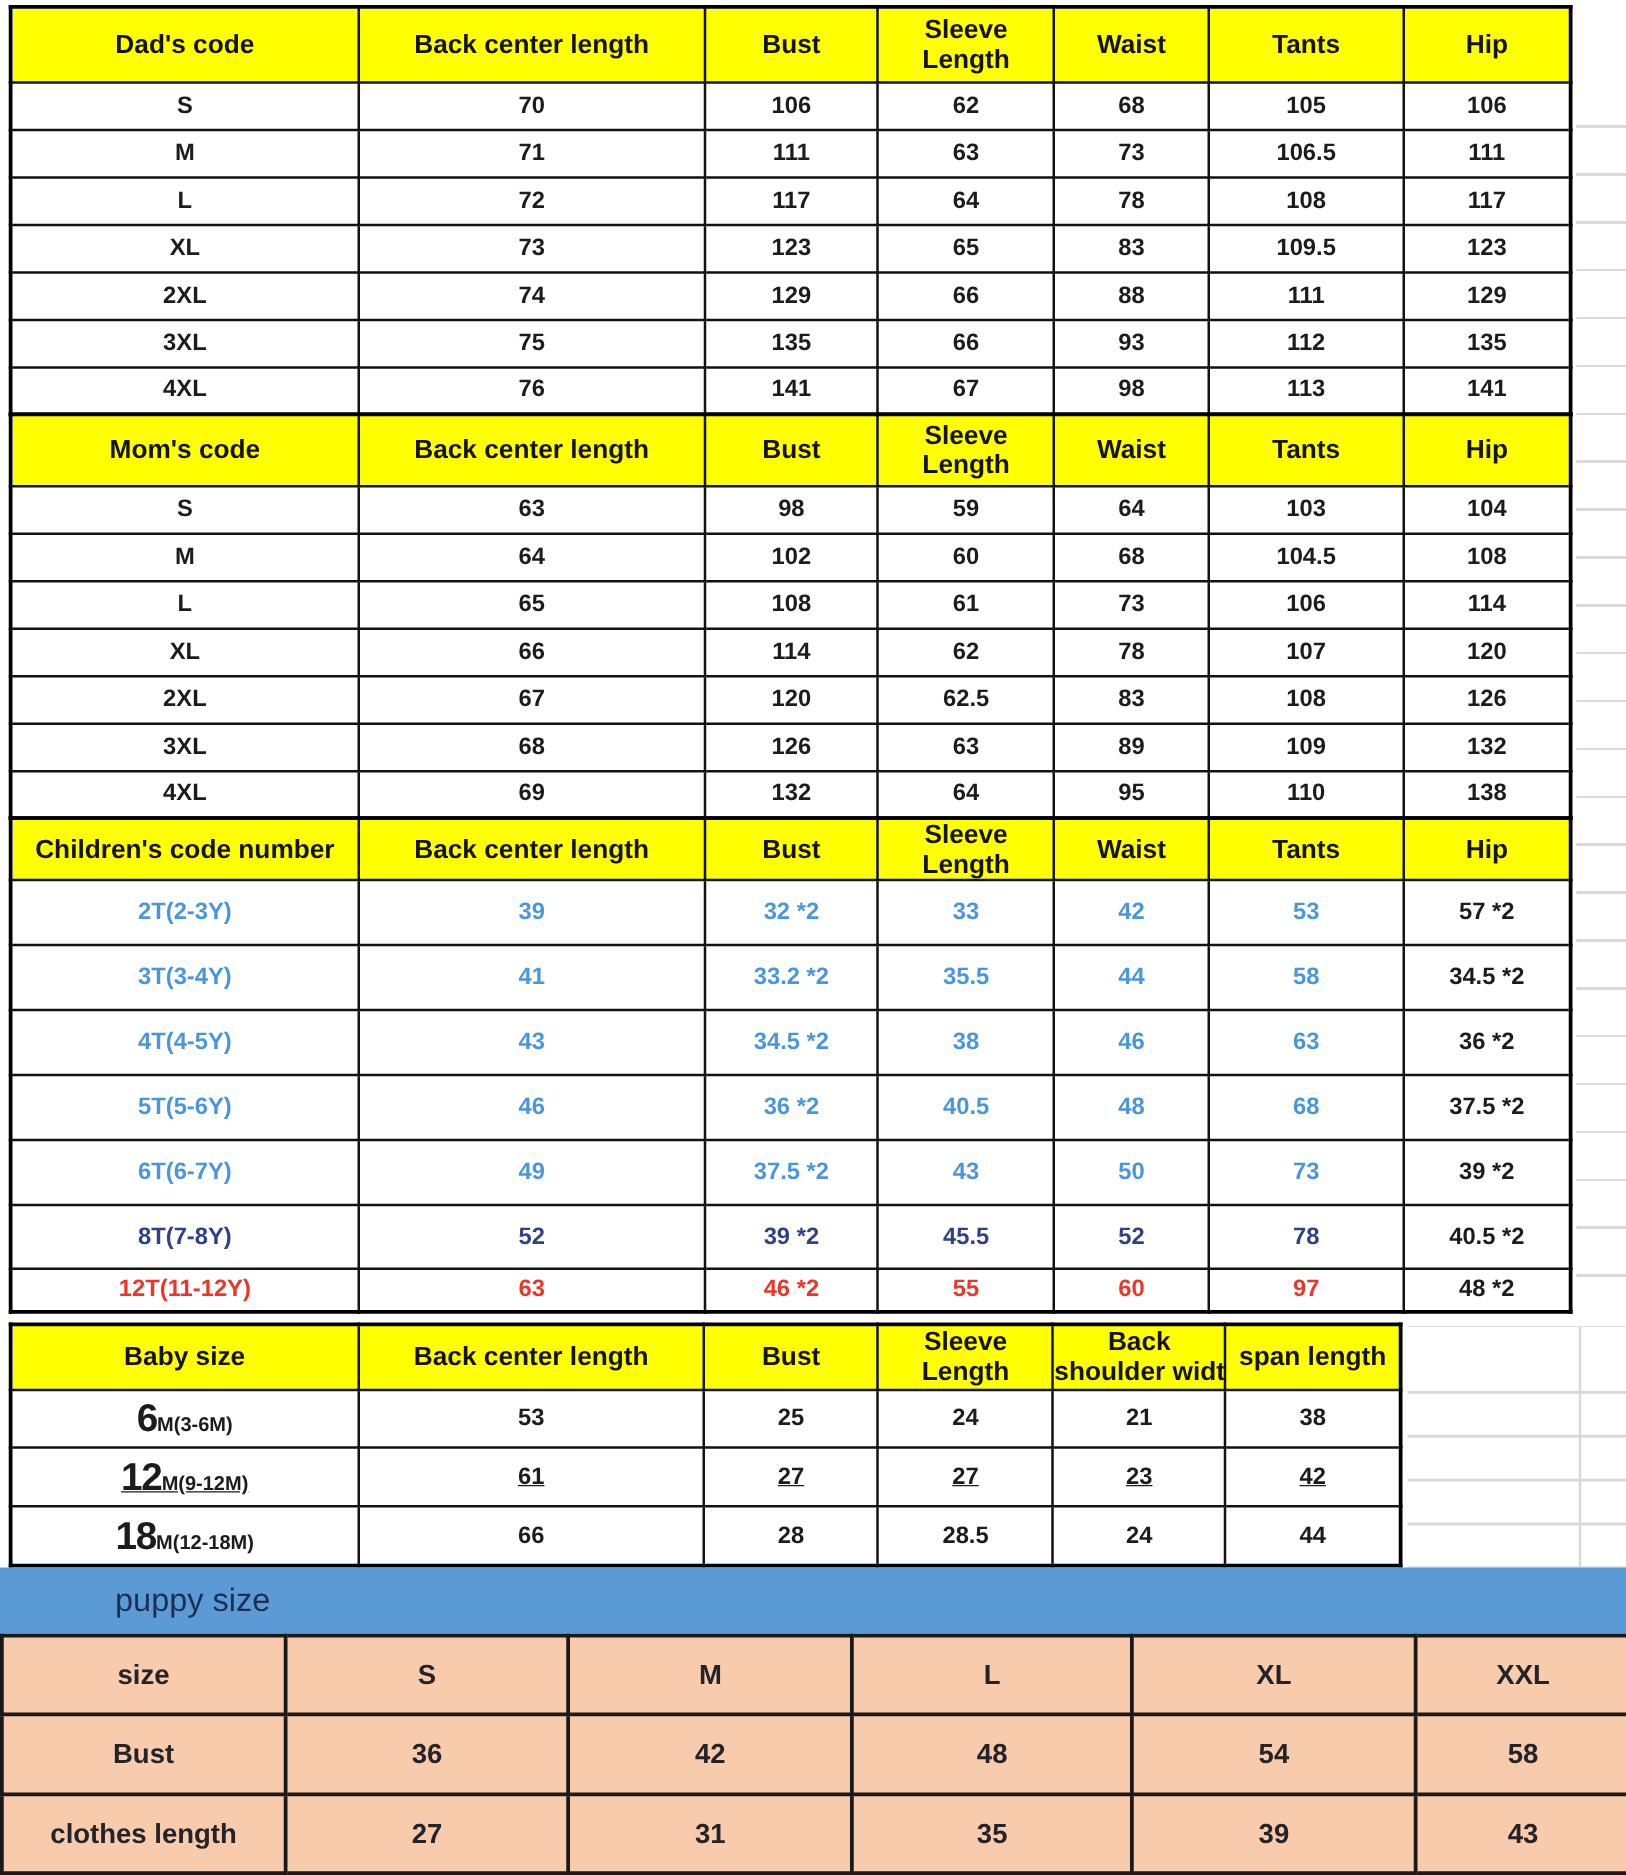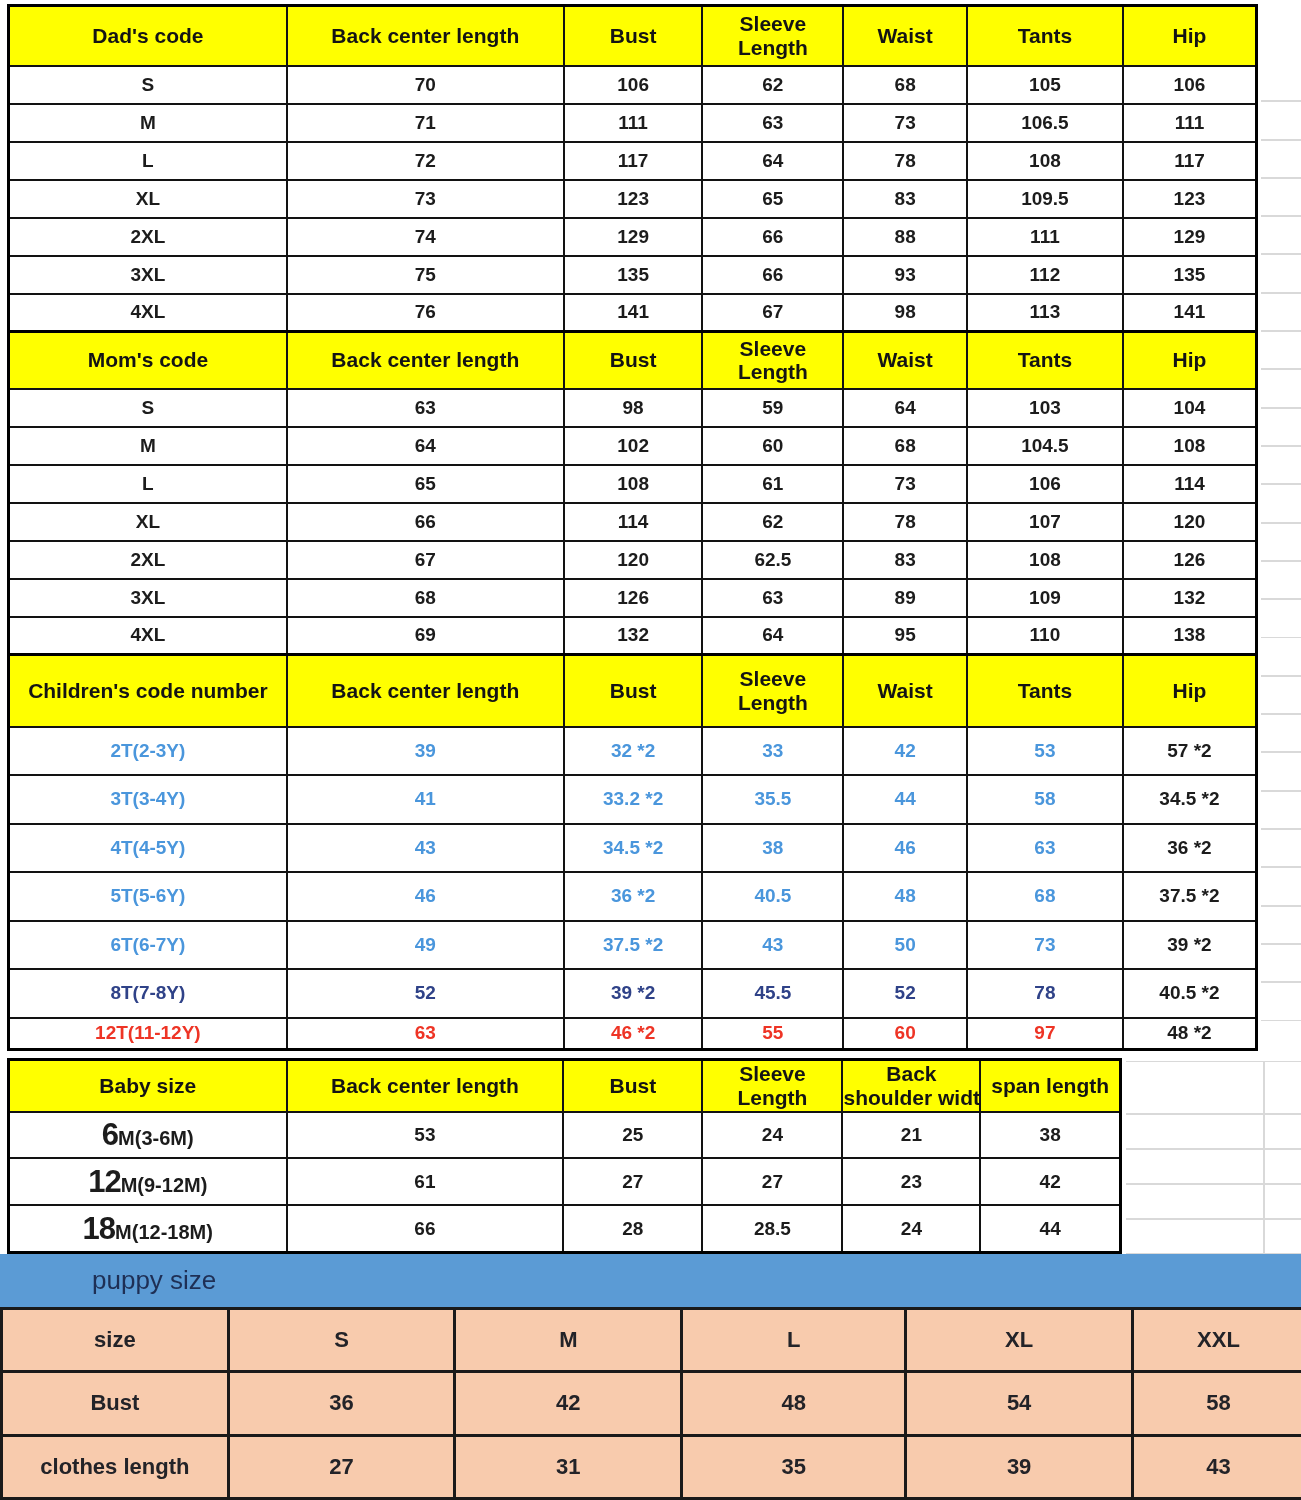--- a/index.html
+++ b/index.html
@@ -42,21 +42,21 @@
   .c-blue{color:var(--t-blue,#4a96dc);}
   .c-navy{color:var(--t-navy,#2f4288);}
   .c-red{color:var(--t-red,#ee3425);}
   
   td.baby-label{
     text-align:left;
     padding-left:3px;
     font-weight:600;
   }
   td.baby-label .big{font-size:31px;font-weight:600;letter-spacing:-1px;}
-  td.baby-label .rest{font-size:20px;font-weight:600;}
+  td.baby-label .rest{font-size:16px;font-weight:600;}
   
   th.small-h{font-size:19px;}
   
   .gutter{position:absolute;background:
     repeating-linear-gradient(to bottom, transparent 0 36.3px, var(--grid-gray,#d9d9d9) 36.3px 38.3px);}
   .gutter-baby{position:absolute;background:
     repeating-linear-gradient(to bottom, transparent 0 33px, var(--grid-gray,#d9d9d9) 33px 35px);
     background-position:0 19px;}
   .gutter-baby .vline{position:absolute;top:0;bottom:0;width:2px;background:var(--grid-gray,#d9d9d9);}
   
@@ -271,21 +271,21 @@
         <colgroup>
           <col style="width: 22.3%;">
           <col style="width: 22.2%;">
           <col style="width: 11.1%;">
           <col style="width: 11.3%;">
           <col style="width: 9.9%;">
           <col style="width: 12.5%;">
           <col style="width: 10.7%;">
         </colgroup>
         <thead>
-          <tr style="height: 72px;">
+          <tr style="height: 49px;">
             <th>Children's code number</th>
             <th>Back center length</th>
             <th>Bust</th>
             <th class="small-h">Sleeve<br>Length</th>
             <th>Waist</th>
             <th>Tants</th>
             <th>Hip</th>
           </tr>
         </thead>
         <tbody>
@@ -377,21 +377,21 @@
         </thead>
         <tbody>
           <tr style="height: 34.5px;">
             <td class="baby-label c-black"><span class="big">6</span><span class="rest">M(3-6M)</span></td>
             <td class="c-black">53</td>
             <td class="c-black">25</td>
             <td class="c-black">24</td>
             <td class="c-black">21</td>
             <td class="c-black">38</td>
           </tr>
-          <tr style="height: 34.5px;">
+          <tr style="height: 34.5px; text-decoration: underline;">
             <td class="baby-label c-black"><span class="big">12</span><span class="rest">M(9-12M)</span></td>
             <td class="c-black">61</td>
             <td class="c-black">27</td>
             <td class="c-black">27</td>
             <td class="c-black">23</td>
             <td class="c-black">42</td>
           </tr>
           <tr style="height: 34.5px;">
             <td class="baby-label c-black"><span class="big">18</span><span class="rest">M(12-18M)</span></td>
             <td class="c-black">66</td>

